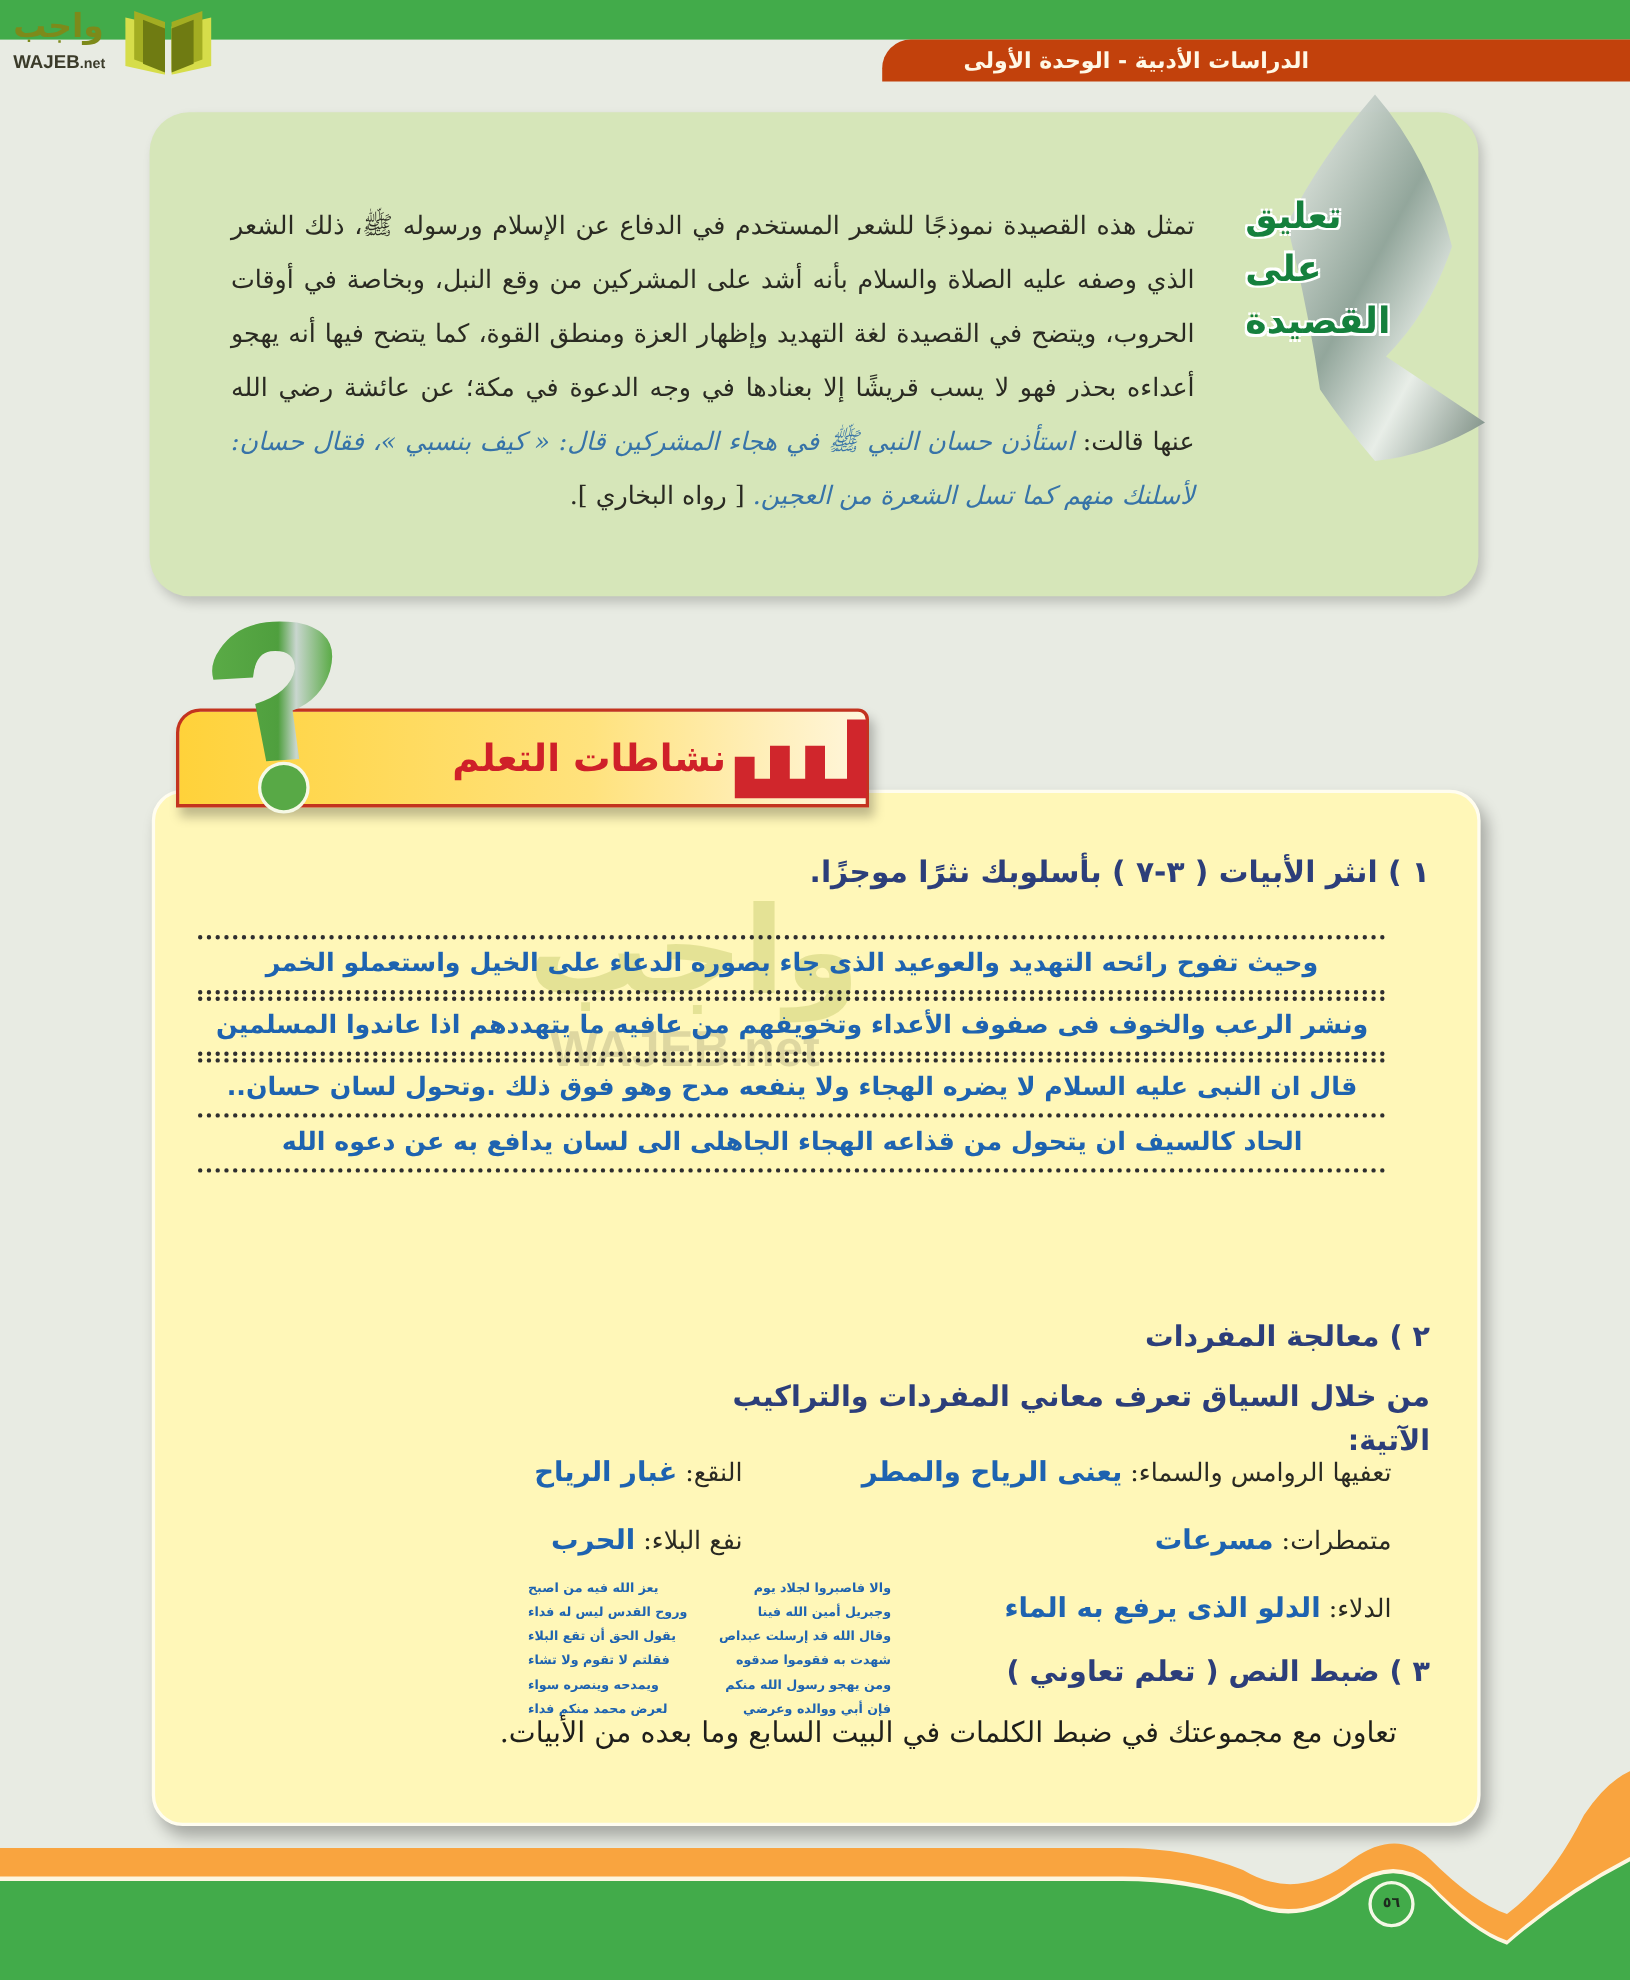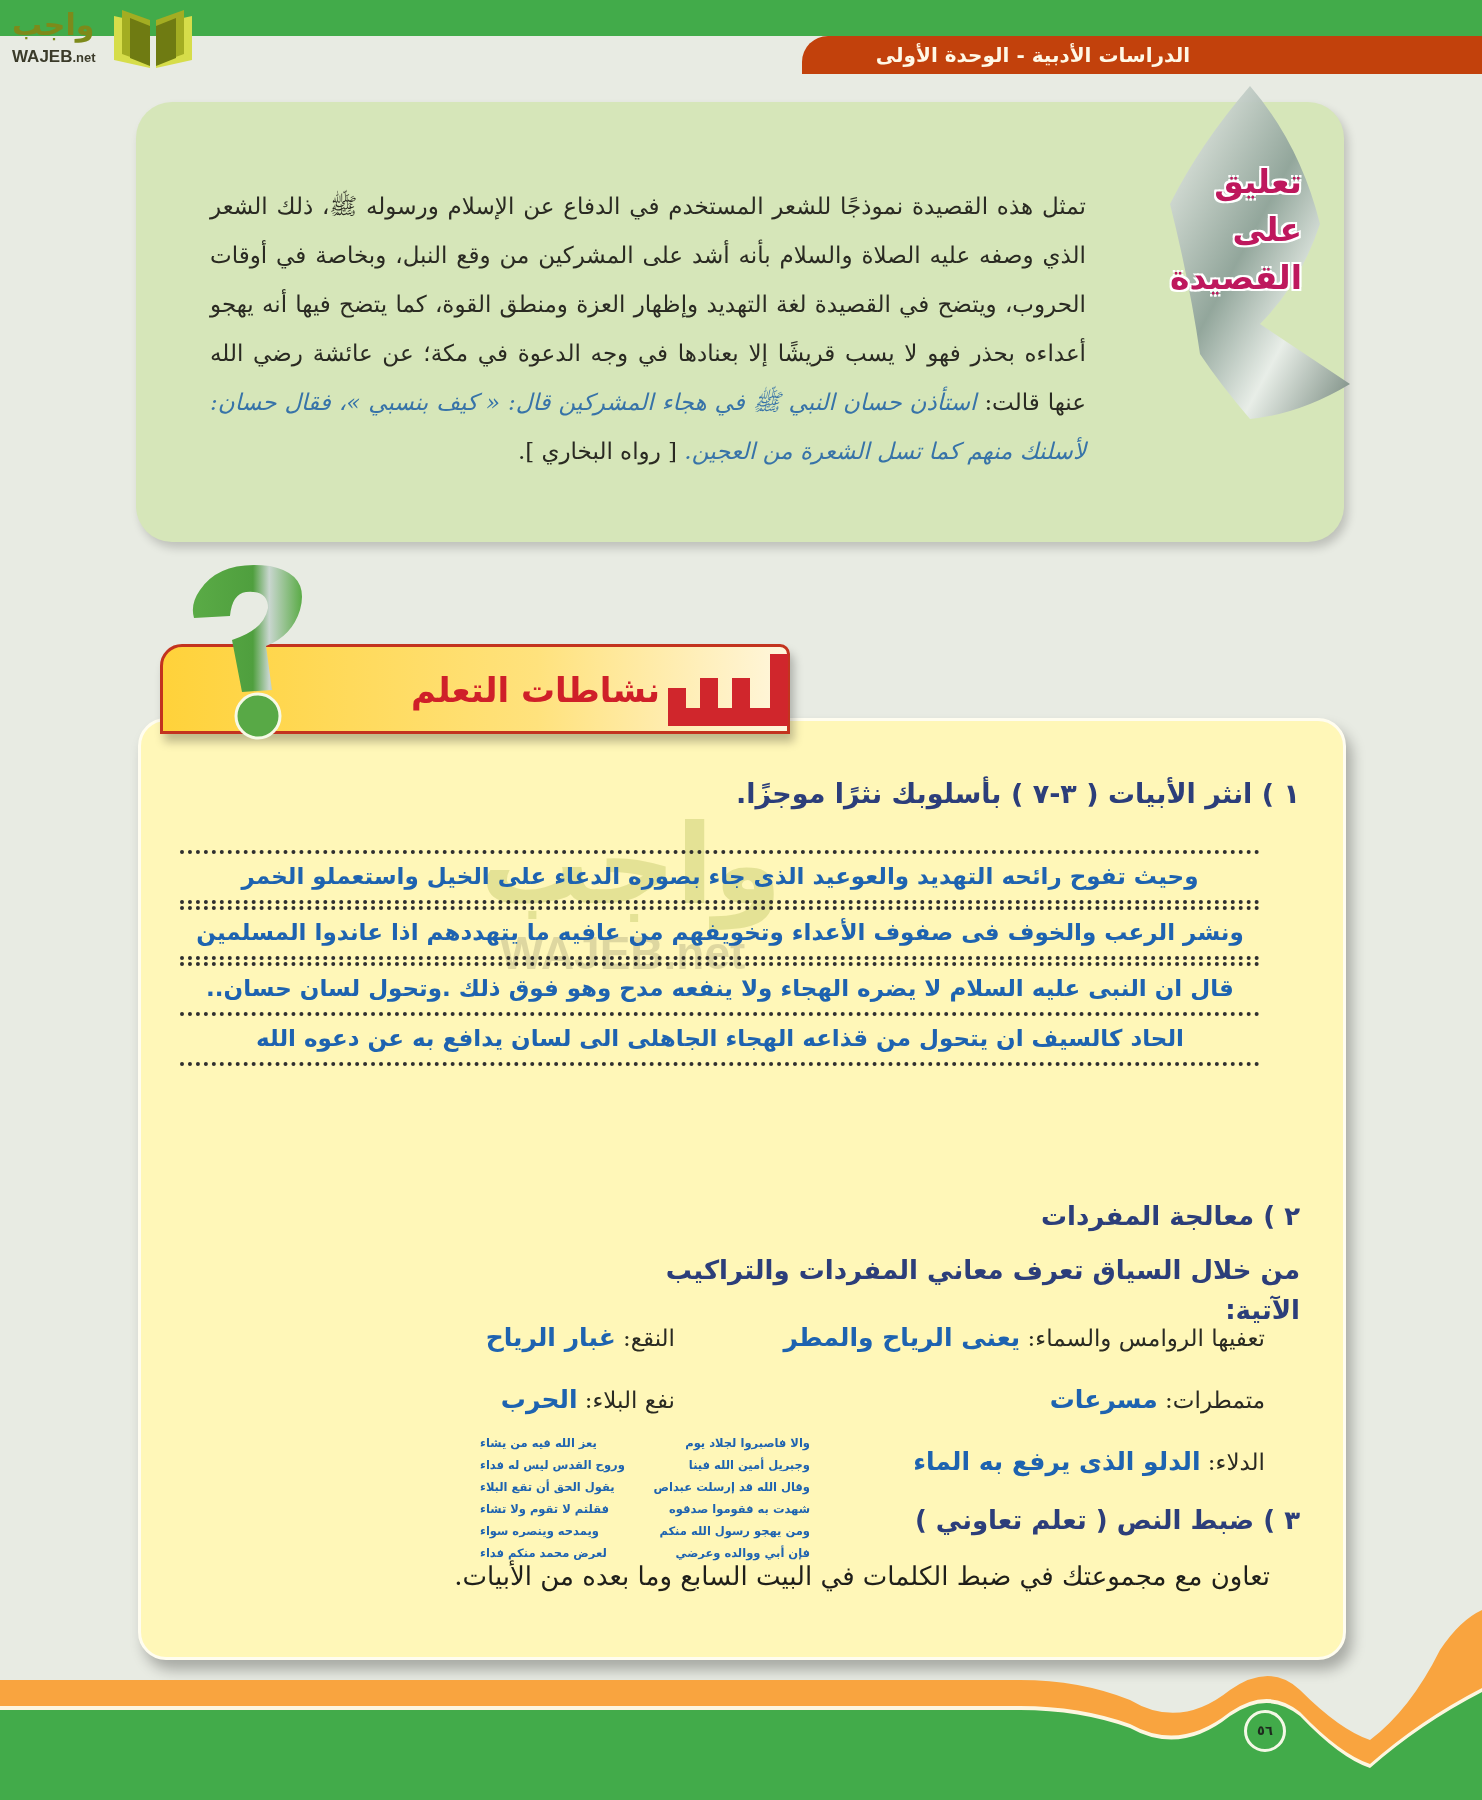--- a/index.html
+++ b/index.html
@@ -34,23 +34,23 @@
     box-shadow: 4px 6px 10px rgba(0,0,0,0.18);
   }
   .comment-text {
     position: absolute; left: 210px; top: 182px; width: 876px;
     direction: rtl; text-align: justify; text-align-last: right;
     font-size: 23px; line-height: 49px; color: #2a2a22;
   }
   .comment-text .blue { color: #3773a8; font-style: italic; }
   .scroll-graphic { position: absolute; left: 1070px; top: 84px; width: 290px; height: 340px; }
   .scroll-title {
-    position: absolute; left: 1132px; top: 158px; width: 170px;
-    direction: rtl; text-align: right; font-family: "DejaVu Sans", sans-serif; font-weight: bold;
-    font-size: 33px; line-height: 48px; color: #be185d;
+    position: absolute; left: 1132px; top: 172px; width: 170px;
+    direction: rtl; text-align: left; font-family: "DejaVu Sans", sans-serif; font-weight: bold;
+    font-size: 33px; line-height: 48px; color: #15803d;
     text-shadow: -2px -2px 0 #fff, 2px -2px 0 #fff, -2px 2px 0 #fff, 2px 2px 0 #fff;
   }
 
   
   .activity-panel {
     position: absolute; left: 138px; top: 718px; width: 1208px; height: 942px;
     background: #fff7b8; border-radius: 28px; border: 3px solid #fffdf0;
     box-shadow: 6px 10px 14px rgba(0,0,0,0.28);
   }
   .activity-banner {
@@ -208,21 +208,21 @@
   <span class="ans">الحرب</span>
 </div>
 <div class="vocab" style="left:880px; top:1442px; width:385px;">
   <span>الدلاء:</span>
   <span class="ans">الدلو الذى يرفع به الماء</span>
 </div>
 
 <div class="poem">
   <div class="poem-row">
       <span>والا فاصبروا لجلاد يوم</span>
-      <span>يعز الله فيه من يشاء</span>
+      <span>يعز الله فيه من اصبح</span>
     </div>
   <div class="poem-row">
       <span>وجبريل أمين الله فينا</span>
       <span>وروح القدس ليس له فداء</span>
     </div>
   <div class="poem-row">
       <span>وقال الله قد إرسلت عبداص</span>
       <span>يقول الحق أن تقع البلاء</span>
     </div>
   <div class="poem-row">

